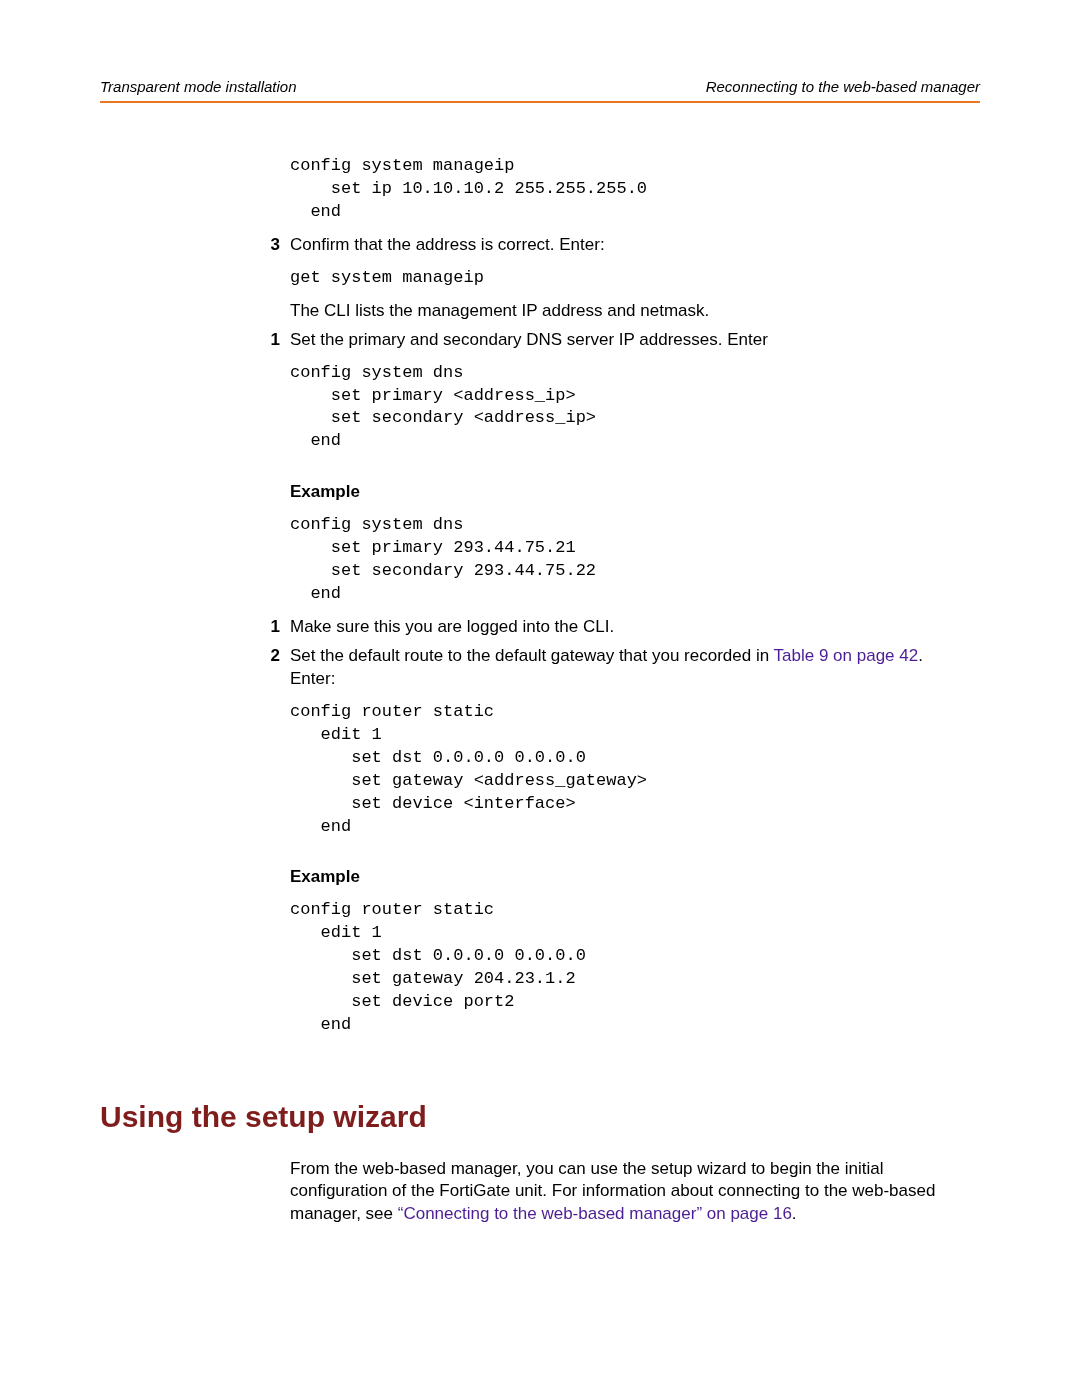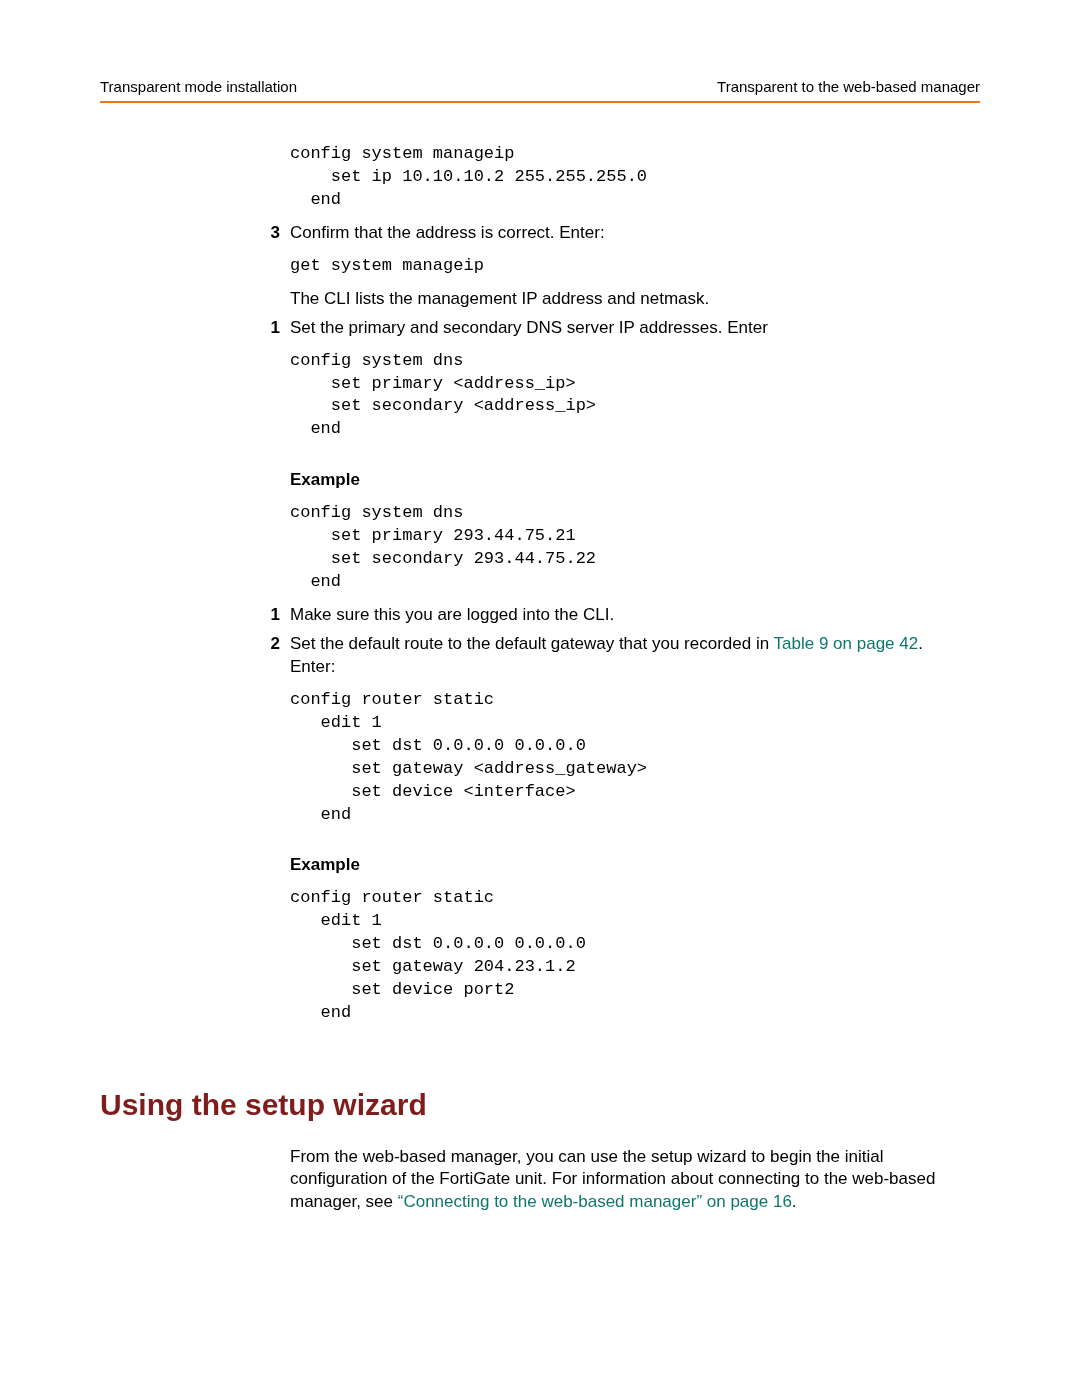--- a/index.html
+++ b/index.html
@@ -11,26 +11,27 @@
     width: 1080px;
   }
   .page {
     padding: 78px 100px 60px 100px;
     box-sizing: border-box;
     width: 1080px;
   }
   .running-head {
     display: flex;
     justify-content: space-between;
+    font-style: italic;
     font-size: 15px;
     padding-bottom: 6px;
     border-bottom: 2px solid #E87722;
   }
   .content {
-    margin-top: 40px;
+    margin-top: 52px;
     margin-left: 140px;
     margin-right: 10px;
     font-size: 17px;
     line-height: 1.35;
   }
   .ol-row {
     display: flex;
     margin: 6px 0 6px 0;
   }
   .ol-num {
@@ -57,31 +58,31 @@
     font-weight: bold;
     margin: 28px 0 8px 50px;
   }
   .h2-orange {
     color: #7f1d1d;
     font-size: 30px;
     font-weight: bold;
     margin: 60px 0 20px -140px;
   }
   .link {
-    color: #0f766e;
+    color: #4c1d95;
   }
 </style>
 </head>
 <body>
 
 <div class="page">
 
   <div class="running-head">
     <span>Transparent mode installation</span>
-    <span>Transparent to the web-based manager</span>
+    <span>Reconnecting to the web-based manager</span>
   </div>
 
   <div class="content">
 
     <pre class="code">config system manageip
     set ip 10.10.10.2 255.255.255.0
   end</pre>
 
     <div class="ol-row">
       <div class="ol-num">3</div>

